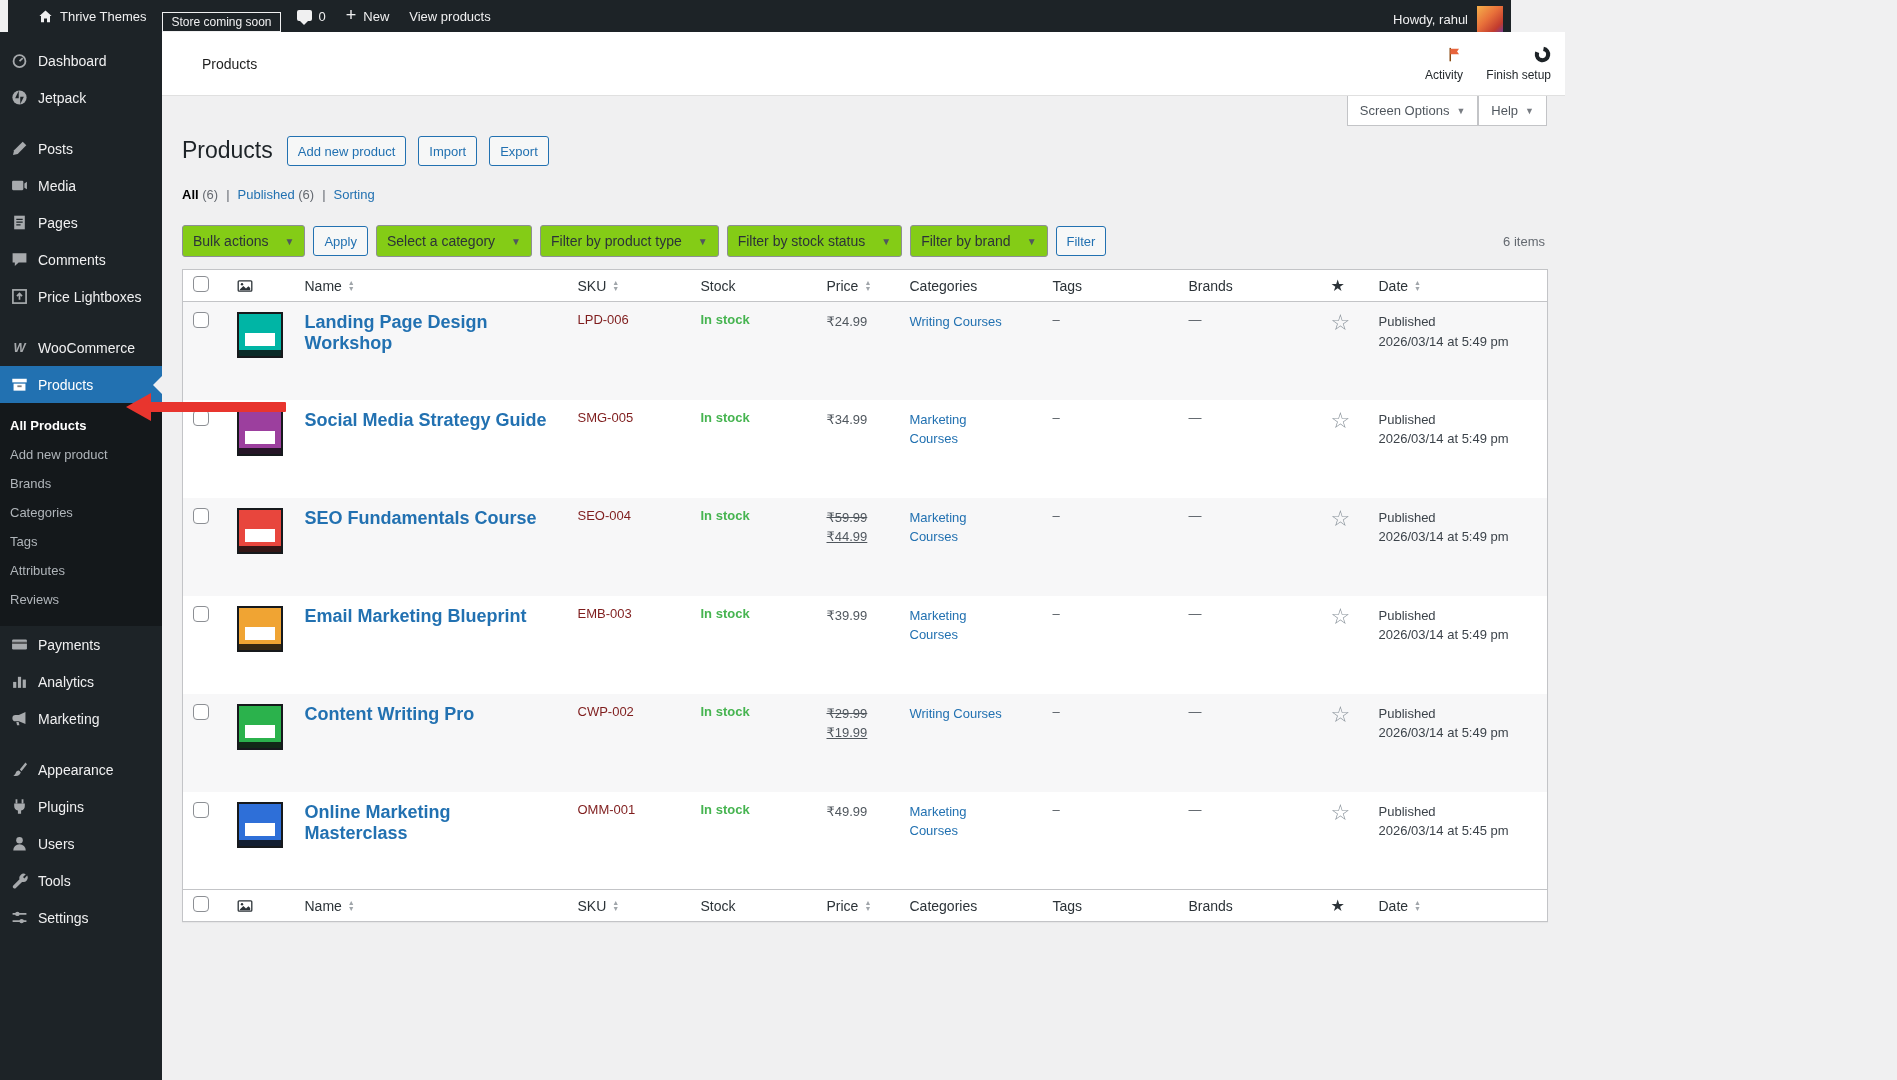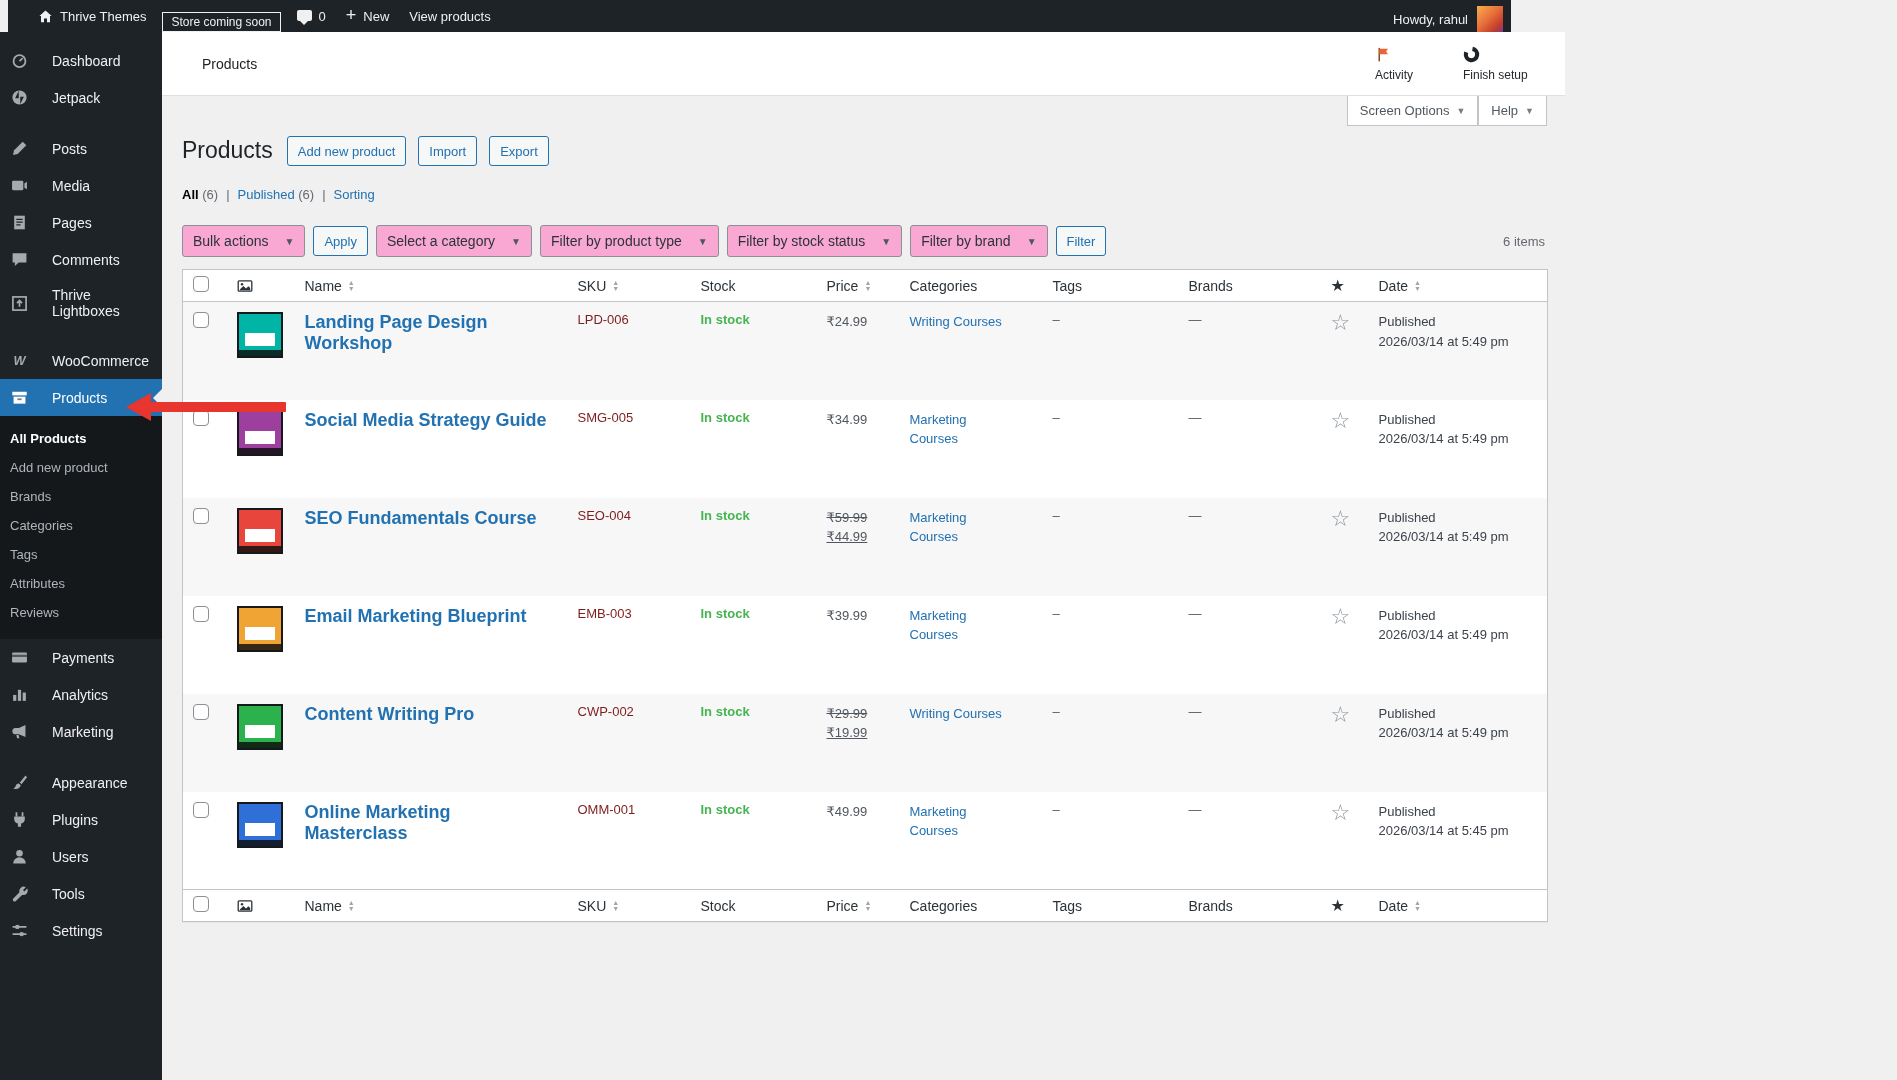--- a/index.html
+++ b/index.html
@@ -19,38 +19,38 @@
 .ab-icon svg{width:15px;height:15px}
 .ab-badge{display:flex;align-items:center;height:20px;border:1px solid #f0f0f1;padding:0 8px;margin:0 6px;font-size:12px;white-space:nowrap}
 .bubble{width:15px;height:11px;background:#f0f0f1;border-radius:2px;position:relative;top:-1px}
 .bubble::after{content:'';position:absolute;bottom:-4px;left:3px;border:4px solid transparent;border-top-color:#f0f0f1;border-bottom:0}
 .ab-plus{font-size:18px;line-height:1;margin-top:-2px}
 .ab-right{margin-left:auto;display:flex;align-items:center;gap:9px;padding-right:8px}
 .avatar{width:26px;height:26px;display:block;background:linear-gradient(135deg,#f5b04b 0%,#e8703a 45%,#c23b2e 80%,#7b3b8f 100%)}
 
 
 #sidebar{position:absolute;top:32px;bottom:0;left:0;width:162px;background:var(--dark);z-index:50;padding-top:10px}
-.menu-item{display:flex;align-items:center;gap:23px;padding:9px 8px 9px 10px;font-size:14px;color:#f0f0f1;cursor:pointer;position:relative}
+.menu-item{display:flex;align-items:center;gap:9px;padding:9px 8px 9px 10px;font-size:14px;color:#f0f0f1;cursor:pointer;position:relative}
 .menu-item.sep{margin-top:14px}
 .mi-icon{width:19px;height:19px;flex:none;color:#a7aaad;display:flex;align-items:center;justify-content:center}
 .mi-icon svg{width:17px;height:17px}
 .menu-item.active{background:var(--accent);color:#fff}
 .menu-item.active .mi-icon{color:#fff}
 .menu-item.active::after{content:'';position:absolute;right:0;top:50%;transform:translateY(-50%);
   border:9px solid transparent;border-right:9px solid #f0f0f1;border-left:0}
 .submenu{background:#14181b;padding:8px 0 12px}
 .submenu-item{display:block;padding:7px 10px 7px 10px;font-size:13px;color:#b0b5ba;cursor:pointer}
 .submenu-item.current{color:#fff;font-weight:700}
 
 
 #main{position:absolute;top:32px;left:162px;width:1403px;bottom:0}
 .wc-header{height:64px;background:#fff;border-bottom:1px solid #e0e0e0;display:flex;align-items:center;padding:0 14px 0 40px}
 .wc-title{font-size:14px;font-weight:500;color:#1e1e1e}
 .wc-header-right{margin-left:auto;display:flex;align-items:stretch}
-.wc-tab{width:88px;display:flex;flex-direction:column;align-items:flex-start;justify-content:center;gap:4px;font-size:12px;color:#24292d;cursor:pointer;padding:6px 0}
+.wc-tab{width:88px;display:flex;flex-direction:column;align-items:flex-end;justify-content:center;gap:4px;font-size:12px;color:#24292d;cursor:pointer;padding:6px 0}
 .wc-tab-icon{height:18px;display:flex;align-items:center}
 .wc-tab-icon svg{width:17px;height:17px}
 
 .screen-meta{display:flex;justify-content:flex-end;padding-right:18px}
 .screen-tab{display:flex;align-items:center;gap:7px;background:#fff;border:1px solid #c3c4c7;border-top:none;
   padding:7px 12px;font-size:13px;color:#50575e;cursor:pointer}
 .screen-tab .caret{font-size:9px;color:#787c82}
 
 .content{padding:8px 20px 0;position:relative}
 .title-row{display:flex;align-items:center;gap:12px;margin-top:2px}
@@ -60,21 +60,21 @@
 .views-row{display:flex;align-items:center;margin-top:12px;min-height:32px}
 .views{display:flex;align-items:center;gap:8px;font-size:13px}
 .views .vsep{color:#646970}
 .view-link{color:var(--accent)}
 .view-link.current{color:#000;font-weight:600}
 .view-link .count{color:#646970;font-weight:400}
 .search-box{margin-left:auto;display:flex;align-items:center;gap:10px}
 .search-input{width:200px;height:32px;border:1px solid #8c8f94;border-radius:3px;background:#fff;padding:0 8px;
   font:inherit;font-size:14px;color:#2c3338}
 .filters-row{display:flex;align-items:center;gap:8px;margin-top:15px}
-.select{height:32px;display:flex;align-items:center;gap:16px;background:#f9a8d4;border:1px solid #8c8f94;border-radius:3px;
+.select{height:32px;display:flex;align-items:center;gap:16px;background:#84cc16;border:1px solid #8c8f94;border-radius:3px;
   padding:0 10px;font-size:14px;color:#2c3338;cursor:pointer;white-space:nowrap}
 .select .caret{font-size:10px;color:#50575e}
 .items-count{margin-left:auto;color:#646970}
 
 
 .products-table{width:100%;margin-top:12px;border-collapse:collapse;table-layout:fixed;background:#fff;
   border:1px solid #c3c4c7;box-shadow:0 1px 1px rgba(0,0,0,.04)}
 .products-table th,.products-table td{text-align:left;vertical-align:top;padding:10px 10px;font-size:13px;color:#2c3338}
 .products-table thead th{border-bottom:1px solid #c3c4c7}
 .products-table tfoot th{border-top:1px solid #c3c4c7}
@@ -195,21 +195,21 @@
         </span>
         <span>Comments</span>
       </div>
       <div class="menu-item">
         <span class="mi-icon">
           <svg viewBox="0 0 16 16" fill="none" stroke="currentColor" stroke-width="1.6">
             <rect x="1.8" y="1.8" width="12.4" height="12.4"></rect>
             <path d="M8 11 V5.4 M5.6 7.6 8 5.2 10.4 7.6"></path>
           </svg>
         </span>
-        <span>Thrive Lightboxes</span>
+        <span>Price Lightboxes</span>
       </div>
       <div class="menu-item sep">
         <span class="mi-icon">
           <svg viewBox="0 0 16 16">
             <text x="8" y="12.5" text-anchor="middle" font-size="12" font-weight="bold" font-style="italic" fill="currentColor" font-family="Liberation Sans,sans-serif">W</text>
           </svg>
         </span>
         <span>WooCommerce</span>
       </div>
       <div class="menu-item active">

